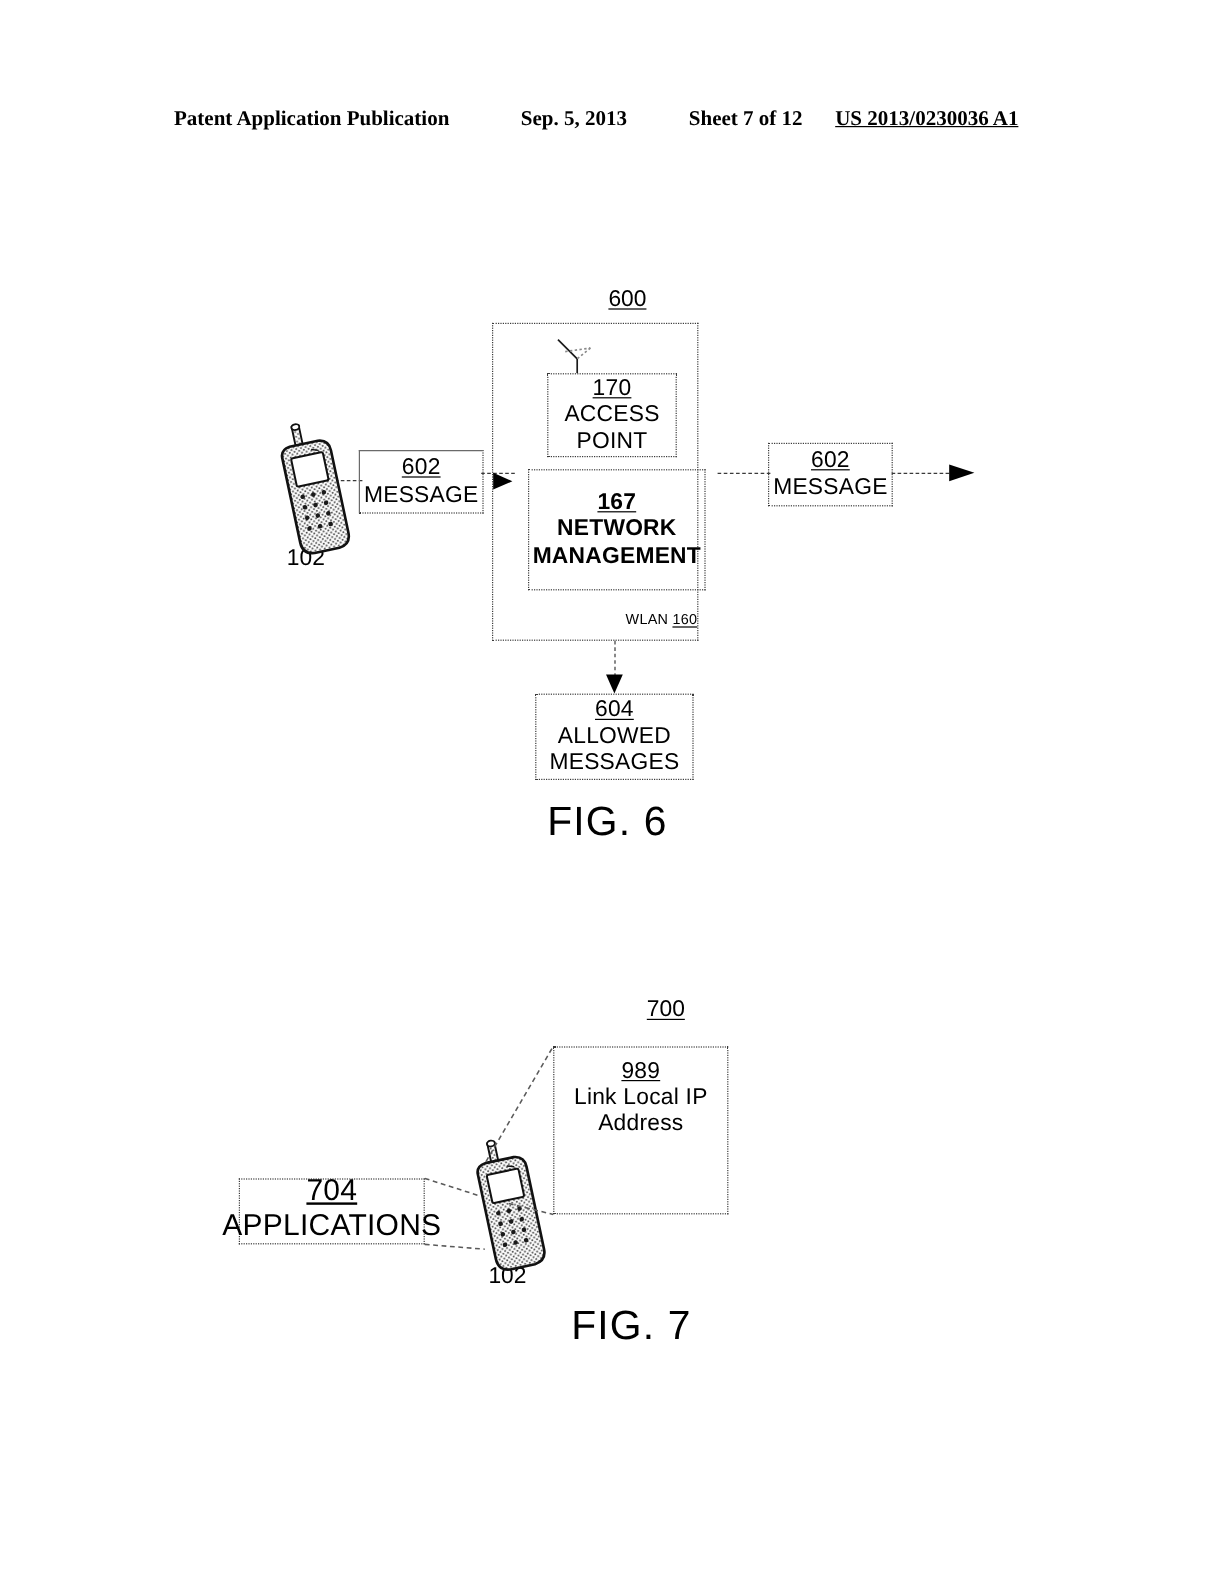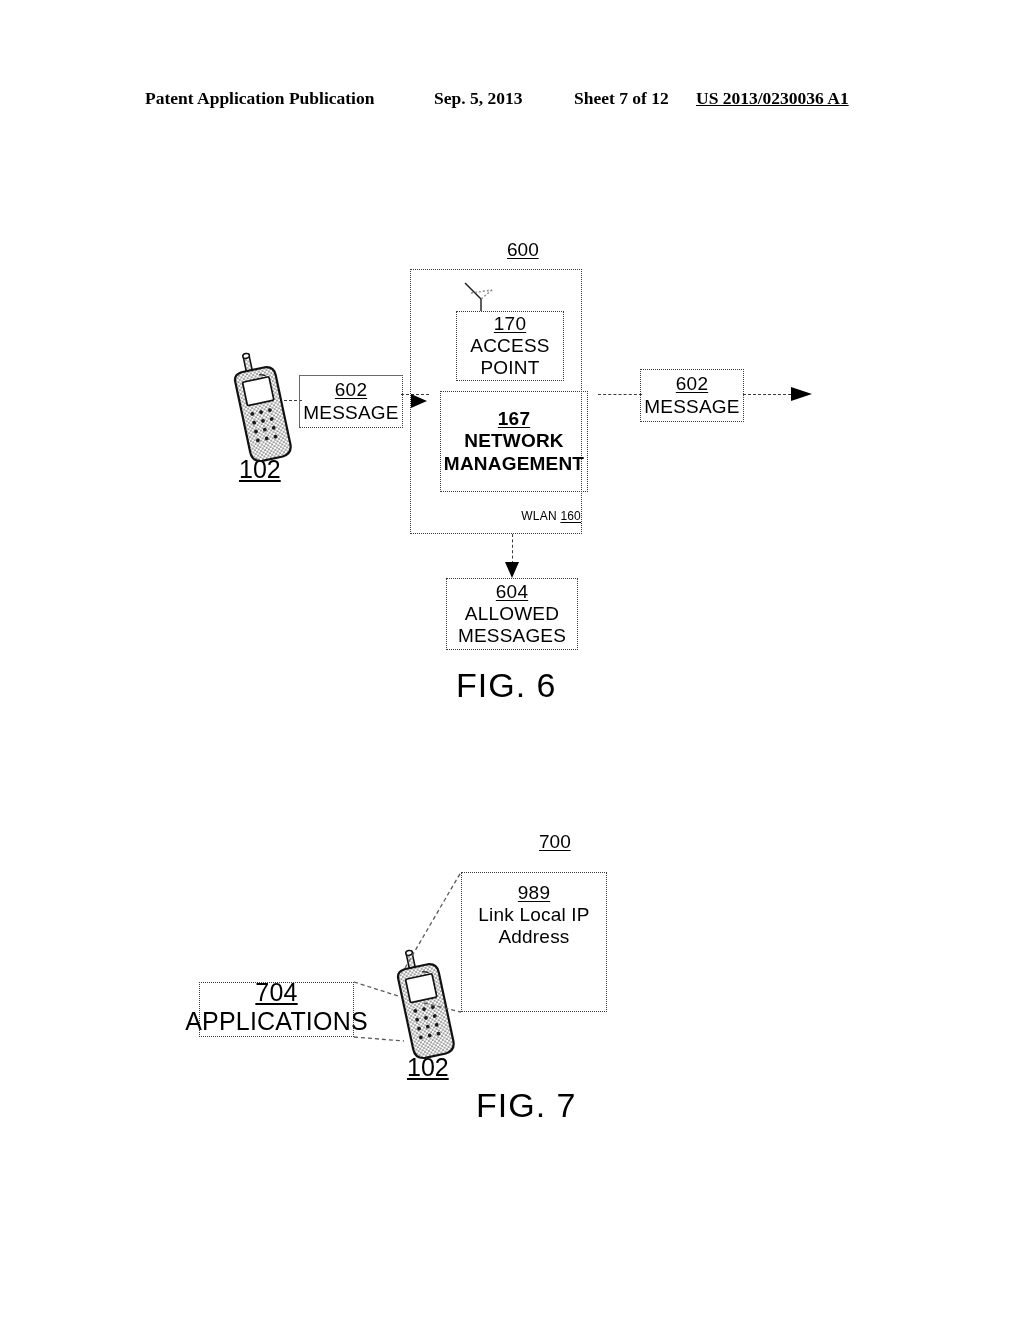--- a/index.html
+++ b/index.html
@@ -59,23 +59,22 @@
 
   .fig-caption {
     position: absolute;
     font-size: 34px;
     letter-spacing: 1px;
     white-space: nowrap;
   }
 
   .plain-label {
     position: absolute;
-    font-size: 25px;
+    font-size: 19px;
     white-space: nowrap;
-    text-decoration: underline;
   }
 
   .ref-label {
     position: absolute;
     font-size: 19px;
     text-decoration: underline;
     text-underline-offset: 2px;
     white-space: nowrap;
     margin-left: 24px;
   }

